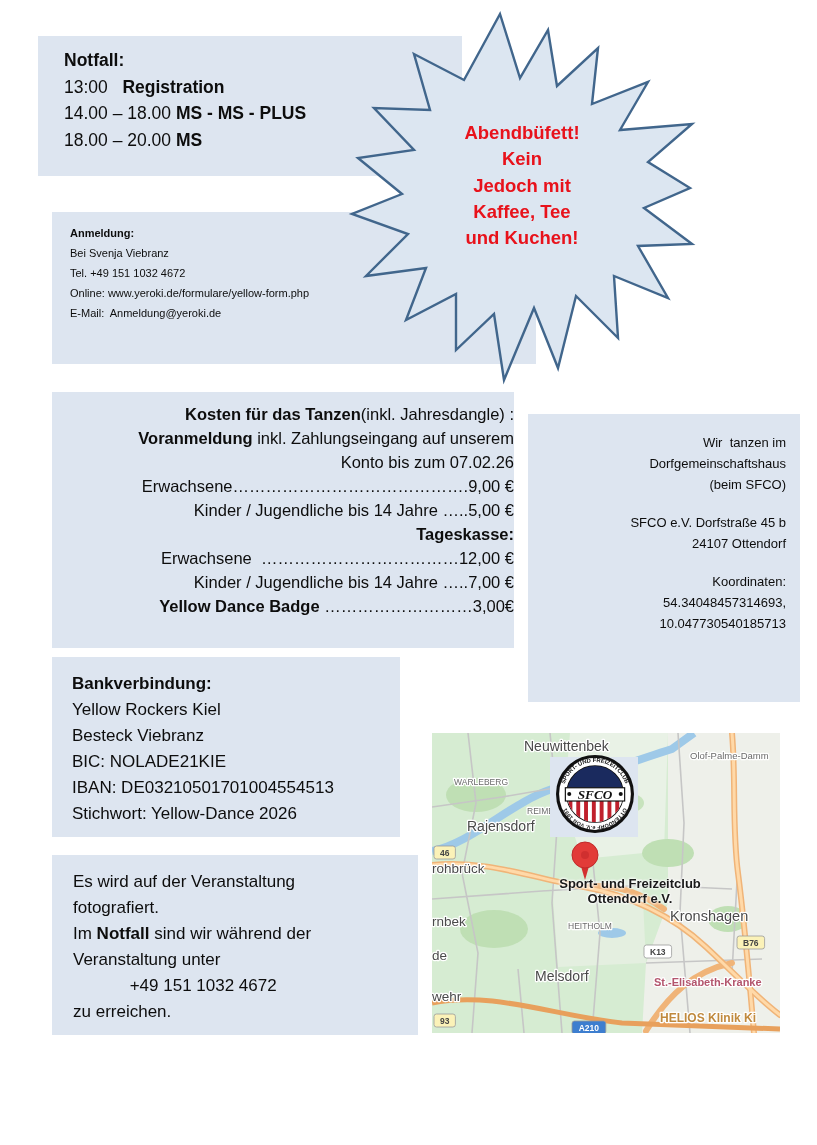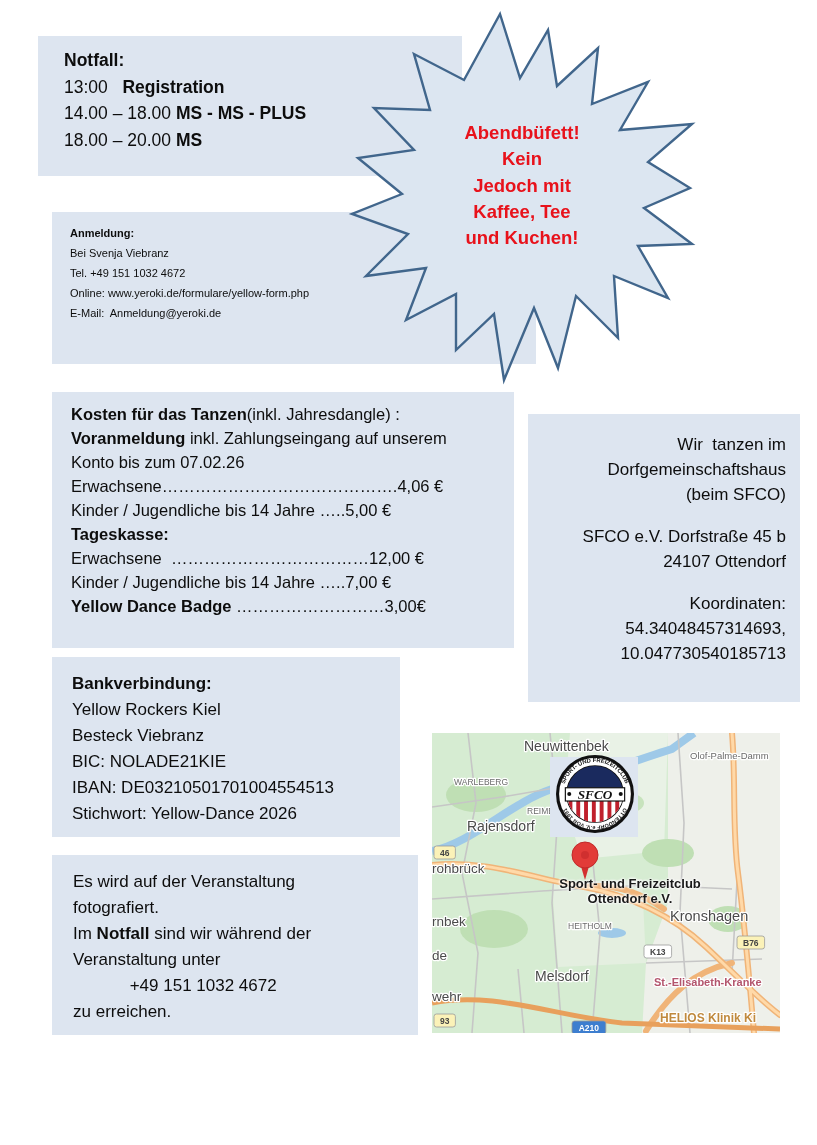--- a/index.html
+++ b/index.html
@@ -60,33 +60,33 @@
   #anmeldung-panel {
     left: 52px; top: 212px;
     width: 484px; height: 152px;
   }
   #anmeldung-panel .panel-inner { padding: 16px 0 0 18px; }
   #anmeldung-panel .line { font-size: 11px; margin-bottom: 9px; }
 
   
   #kosten-panel {
     left: 52px; top: 392px;
-    width: 462px; height: 256px;
+    width: 462px; height: 256px; text-align: right;
   }
   #kosten-panel .panel-inner { padding: 14px 0 0 19px; }
   #kosten-panel .line { font-size: 16.5px; margin-bottom: 7.5px; }
 
   
   #venue-panel {
     left: 528px; top: 414px;
     width: 272px; height: 288px;
     text-align: right;
   }
   #venue-panel .panel-inner { padding: 22px 14px 0 10px; }
-  #venue-panel .line { font-size: 17px; margin-bottom: 8px; }
+  #venue-panel .line { font-size: 13px; margin-bottom: 8px; }
   #venue-panel .gap { height: 17px; }
 
   
   #bank-panel {
     left: 52px; top: 657px;
     width: 348px; height: 180px;
   }
   #bank-panel .panel-inner { padding: 18px 0 0 20px; }
   #bank-panel .line { font-size: 17px; margin-bottom: 9px; }
 
@@ -177,21 +177,21 @@
       <div>Kaffee, Tee</div>
       <div>und Kuchen!</div>
     </div>
   </div>
 
   <div class="panel" id="kosten-panel">
     <div class="panel-inner">
       <div class="line"><span class="b">Kosten für das Tanzen</span><span>(inkl. Jahresdangle) :</span></div>
       <div class="line"><span class="b">Voranmeldung</span><span> inkl. Zahlungseingang auf unserem</span></div>
       <div class="line">Konto bis zum 07.02.26</div>
-      <div class="line"><span>Erwachsene</span><span>…………………………………….</span><span>4,06 €</span></div>
+      <div class="line"><span>Erwachsene</span><span>…………………………………….</span><span>9,00 €</span></div>
       <div class="line"><span>Kinder / Jugendliche bis 14 Jahre</span><span> …..</span><span>5,00 €</span></div>
       <div class="line b">Tageskasse:</div>
       <div class="line"><span>Erwachsene </span><span> ………………………………</span><span>12,00 €</span></div>
       <div class="line"><span>Kinder / Jugendliche bis 14 Jahre</span><span> …..</span><span>7,00 €</span></div>
       <div class="line"><span class="b">Yellow Dance Badge</span><span> ………………………</span><span>3,00€</span></div>
     </div>
   </div>
 
   <div class="panel" id="venue-panel">
     <div class="panel-inner">

